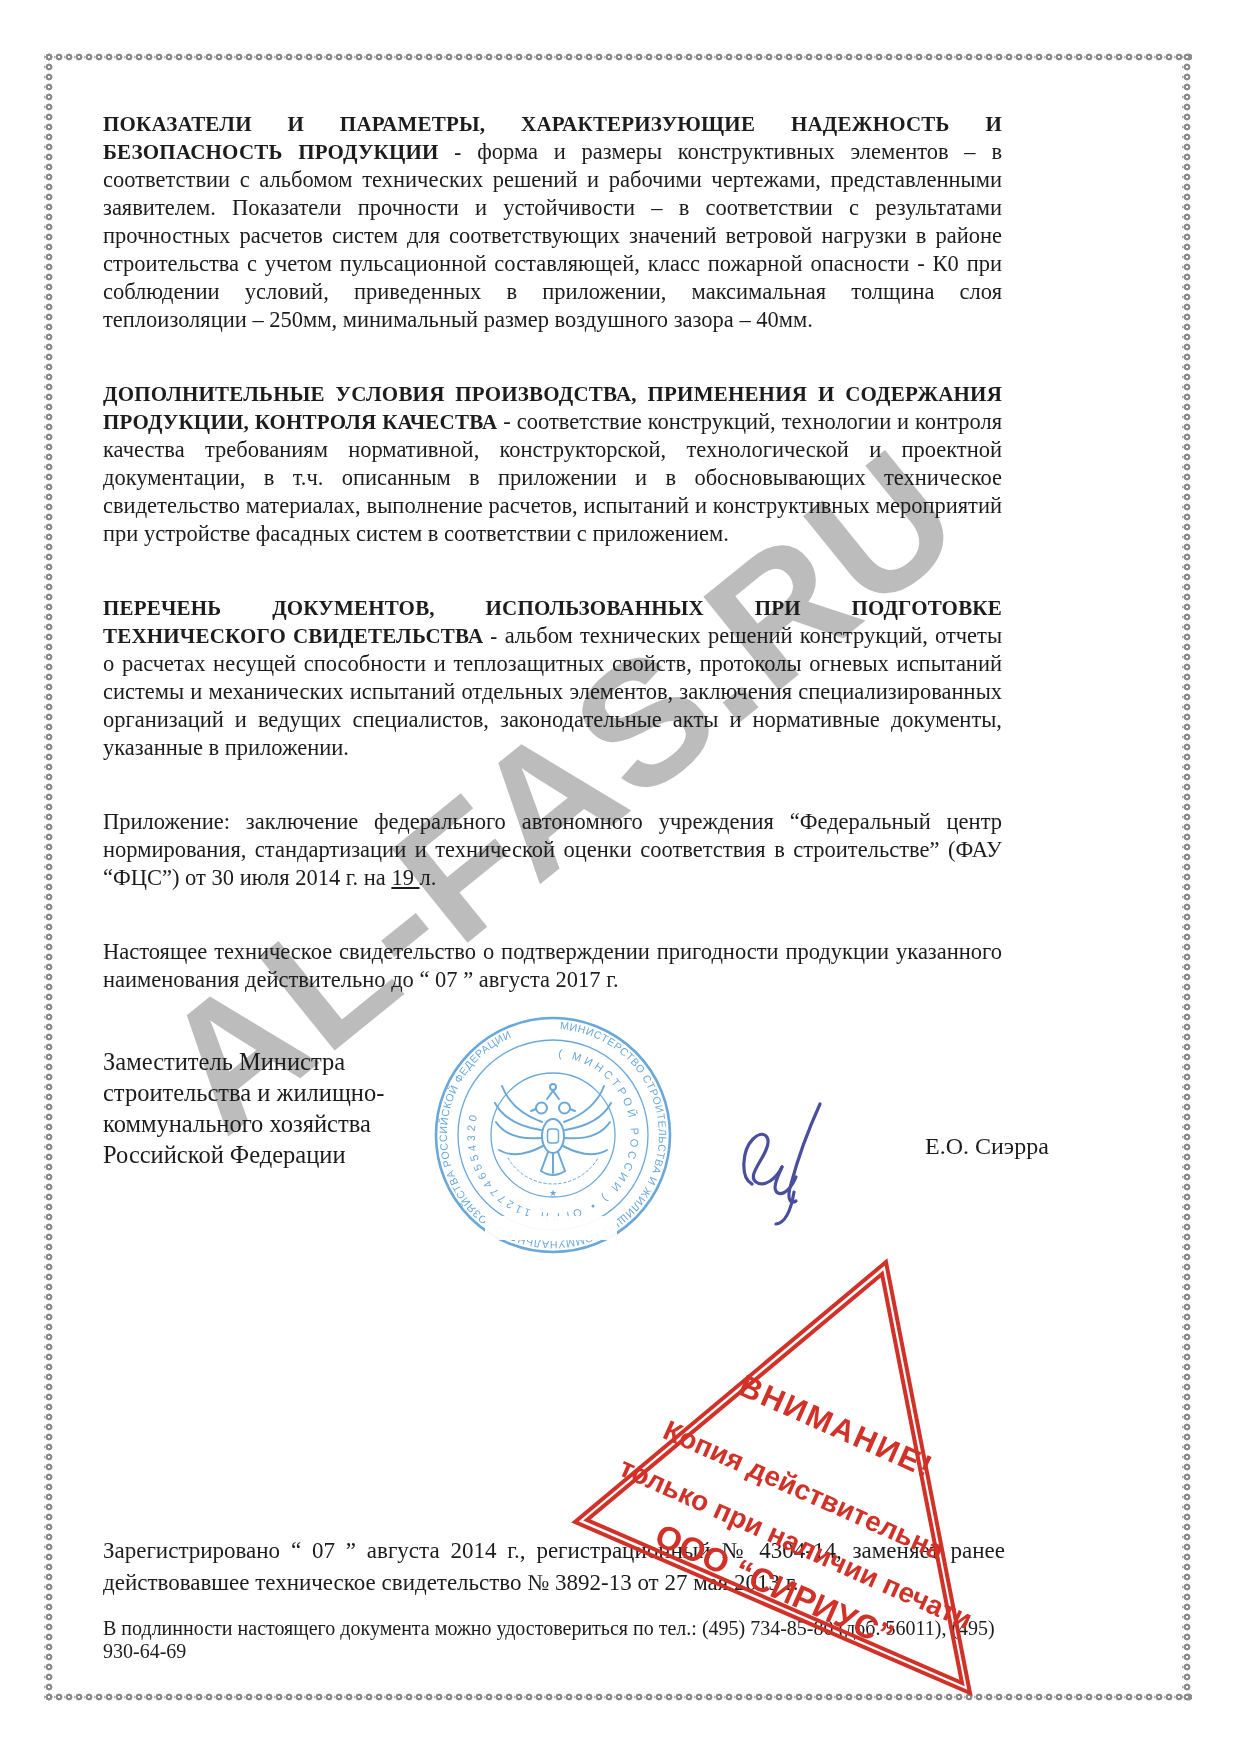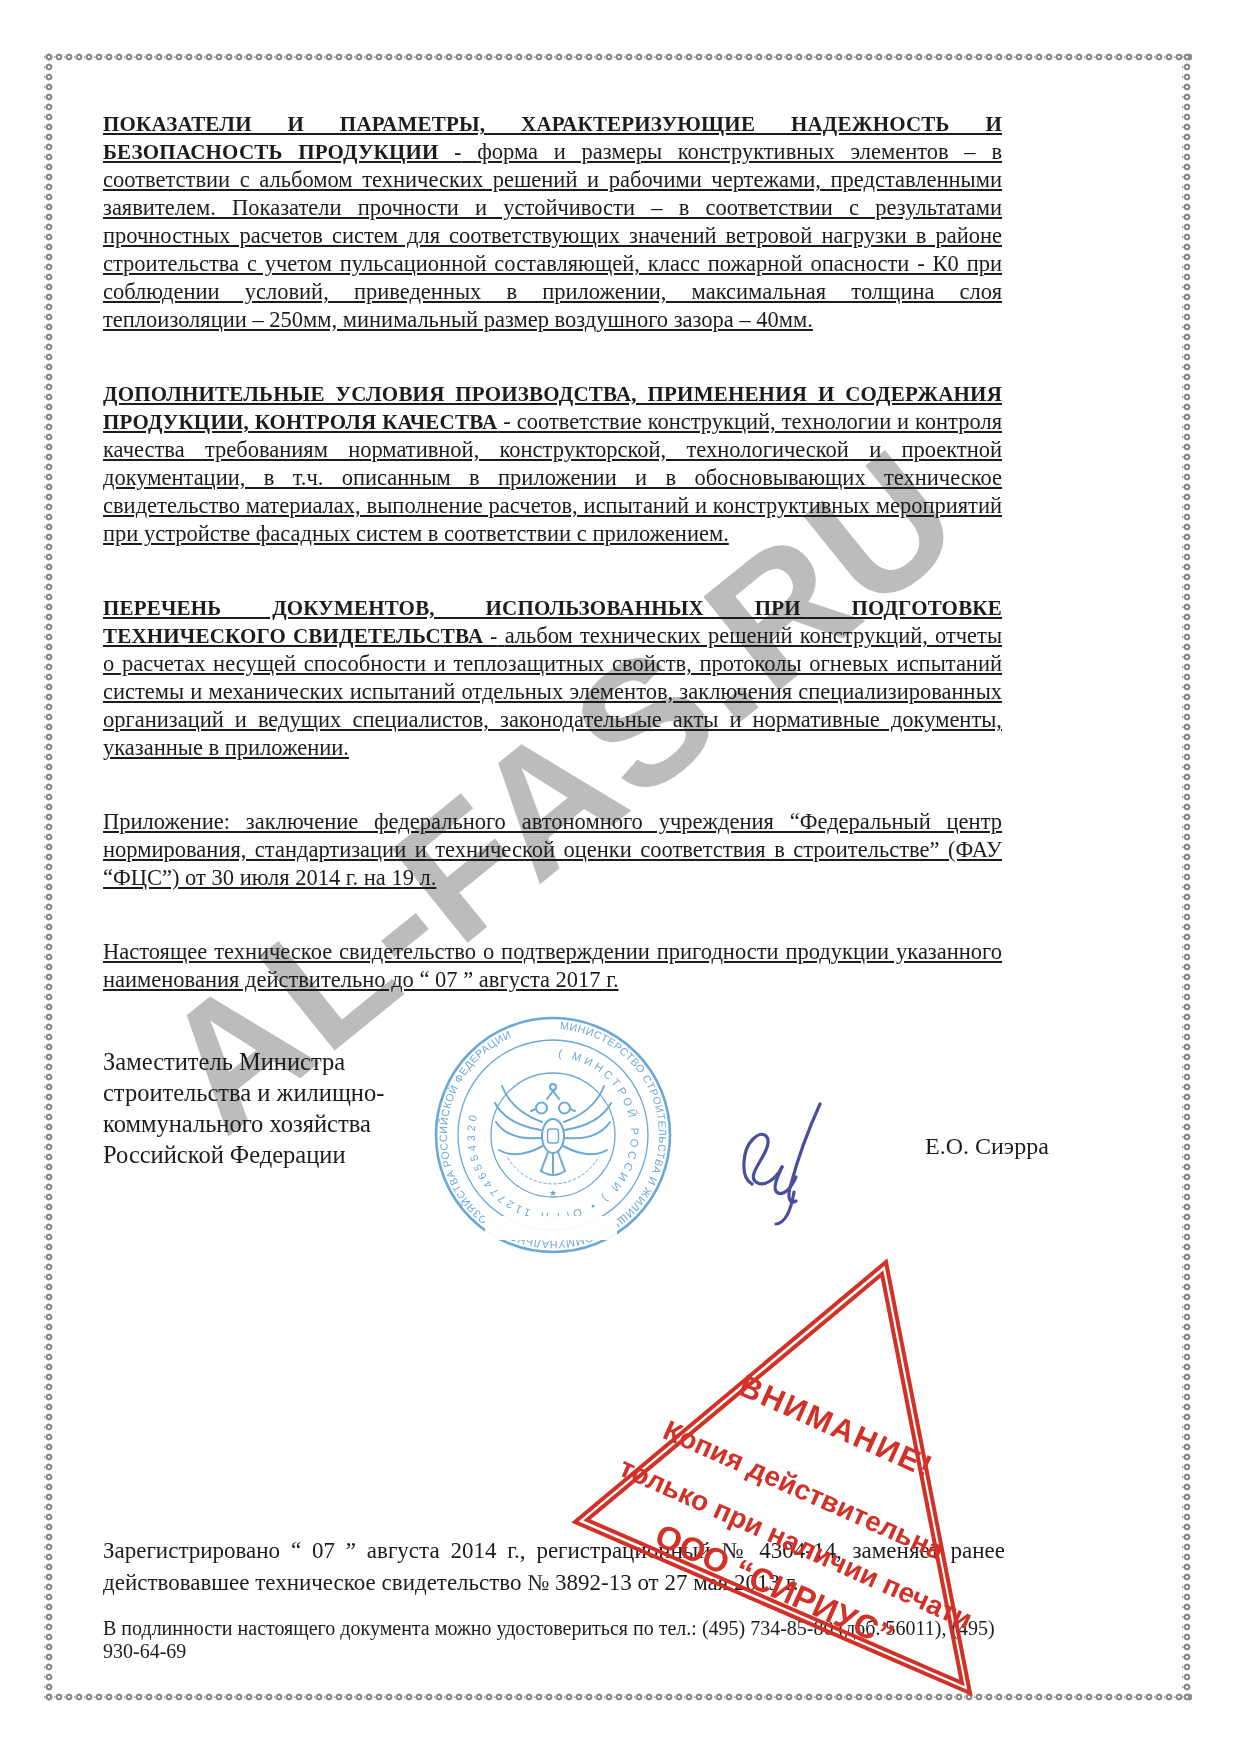--- a/index.html
+++ b/index.html
@@ -26,21 +26,21 @@
     transform:translate(-50%,-50%) rotate(-39deg);
     font-family:"Liberation Sans", sans-serif;
     font-weight:bold; font-size:175px; letter-spacing:3px;
     color:#bcbcbc; white-space:nowrap;
   }
 
   .content{
     position:absolute; z-index:2; left:103px; top:110px; width:899px;
     font-size:22.5px; line-height:28px; text-align:justify;
   }
-  .content p{margin:0 0 46px 0;text-decoration:underline;}
+  .content p{margin:0 0 46px 0;}
   .hd{font-weight:bold; font-size:21px; letter-spacing:0.2px;}
   .u{text-decoration:underline;}
 
   .signer{
     position:absolute; z-index:2; left:103px; top:1046px;
     font-size:24.5px; line-height:31px;
   }
   .signer-name{
     position:absolute; z-index:2; left:913px; top:1133px; font-size:24px;margin-left:12px;
   }

